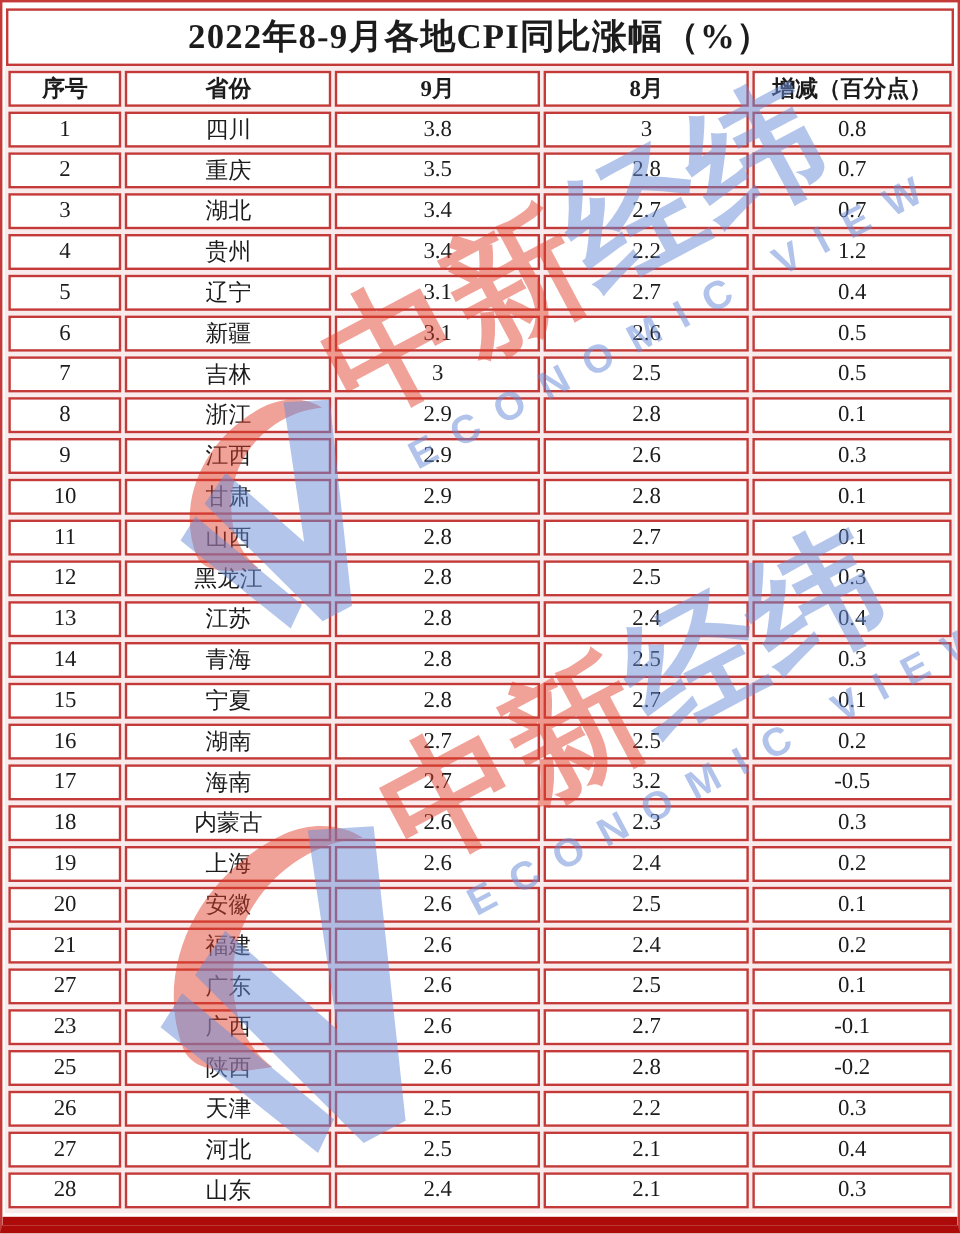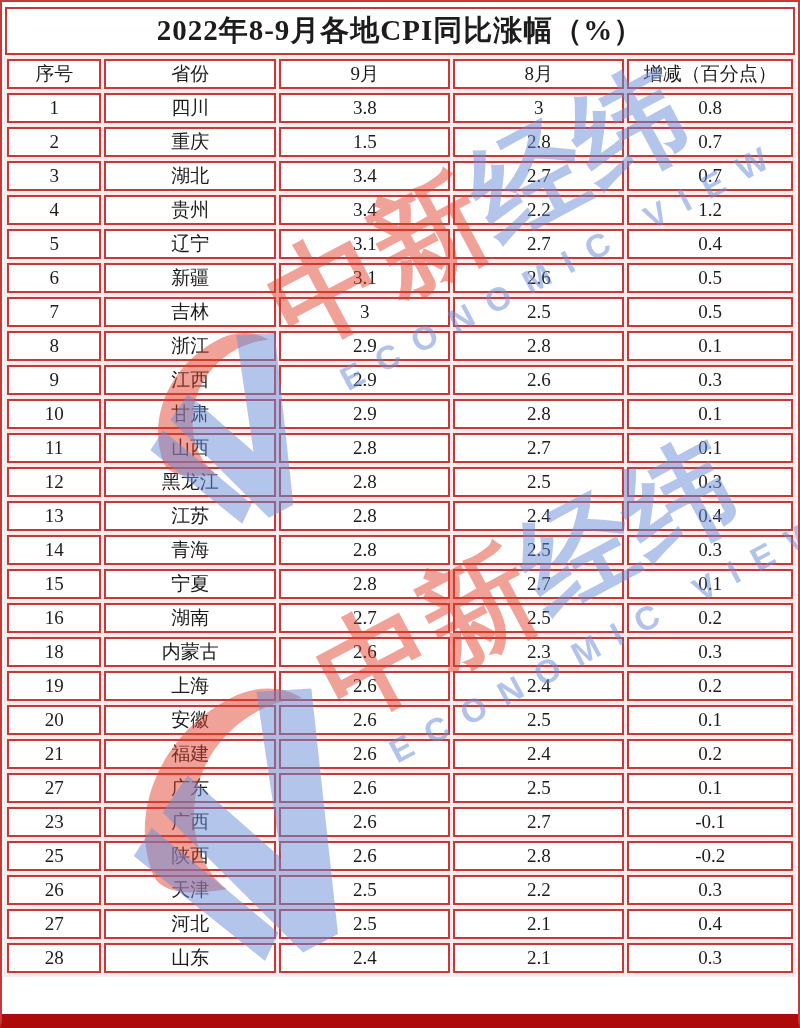--- a/index.html
+++ b/index.html
@@ -22,21 +22,21 @@
   }
   table.cpi col.c1 { width:12.2%; }
   table.cpi col.c2 { width:22.2%; }
   table.cpi col.c3 { width:22.1%; }
   table.cpi col.c4 { width:22.1%; }
   table.cpi th, table.cpi td {
     border:2px solid #c33a38; background:#ffffff;
     height:21px; padding:0; text-align:center; vertical-align:middle;
     font-size:19px; white-space:nowrap; overflow:hidden;
   }
-  table.cpi th { font-weight:normal; }
+  table.cpi th { font-weight:bold; }
   .bottom-bar { position:absolute; left:0; right:0; bottom:0; height:7px; background:#ad0a0a; }
 
   
   .wm {
     position:absolute; display:flex; align-items:flex-start;
     pointer-events:none; z-index:6; white-space:nowrap;
   }
   .wm-logo { flex:none; }
   .wm-textcol { margin-left:4px; }
   .wm-zh {
@@ -85,21 +85,21 @@
         <tr>
           <td>1</td>
           <td>四川</td>
           <td>3.8</td>
           <td>3</td>
           <td>0.8</td>
         </tr>
         <tr>
           <td>2</td>
           <td>重庆</td>
-          <td>1.5</td>
+          <td>3.5</td>
           <td>2.8</td>
           <td>0.7</td>
         </tr>
         <tr>
           <td>3</td>
           <td>湖北</td>
           <td>3.4</td>
           <td>2.7</td>
           <td>0.7</td>
         </tr>
@@ -186,20 +186,27 @@
           <td>2.8</td>
           <td>2.7</td>
           <td>0.1</td>
         </tr>
         <tr>
           <td>16</td>
           <td>湖南</td>
           <td>2.7</td>
           <td>2.5</td>
           <td>0.2</td>
+        </tr>
+        <tr>
+          <td>17</td>
+          <td>海南</td>
+          <td>2.7</td>
+          <td>3.2</td>
+          <td>-0.5</td>
         </tr>
         <tr>
           <td>18</td>
           <td>内蒙古</td>
           <td>2.6</td>
           <td>2.3</td>
           <td>0.3</td>
         </tr>
         <tr>
           <td>19</td>

